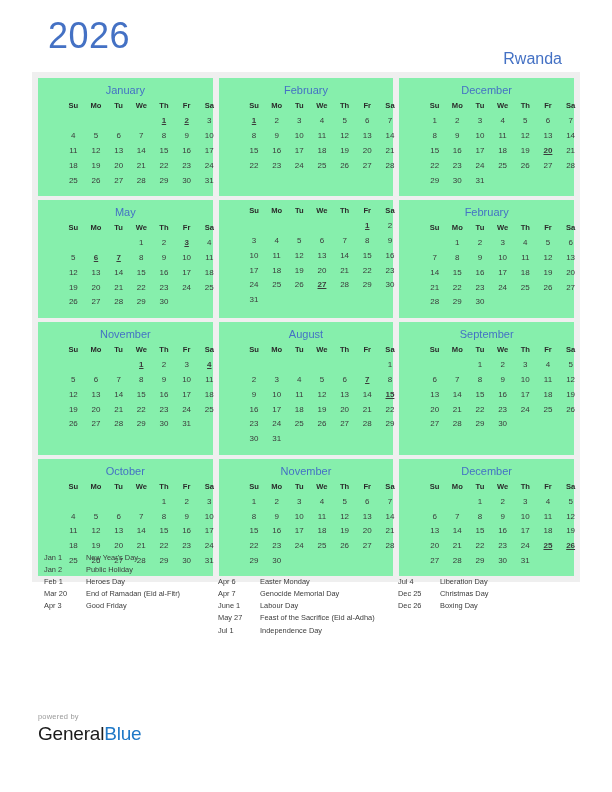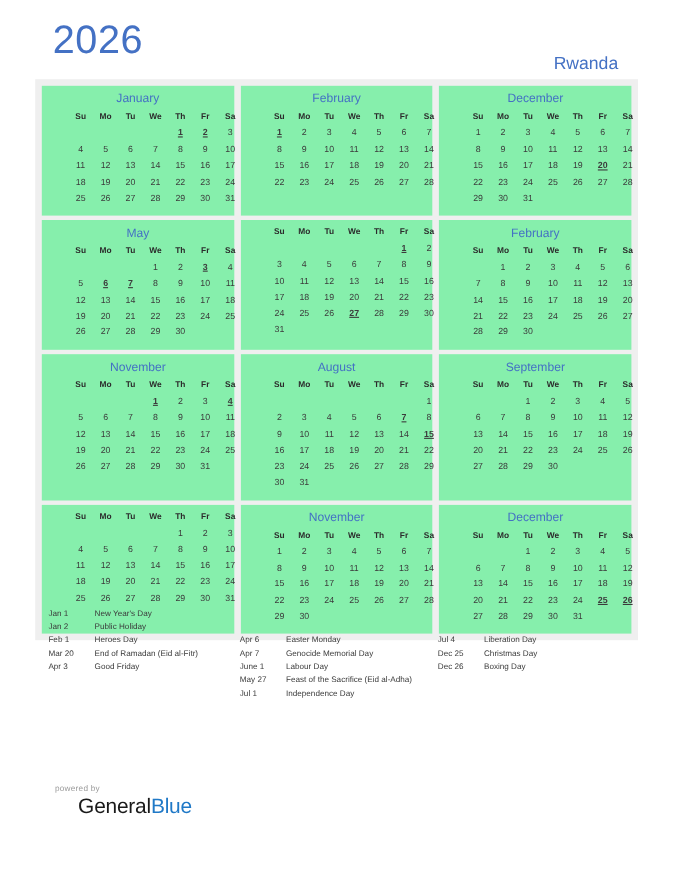--- a/index.html
+++ b/index.html
@@ -132,35 +132,34 @@
     color: #3b3b3b;
     white-space: nowrap;
   }
   .hol-date { width: 42px; flex: none; }
   .hol-name { }
   .spacer-rows { height: 24.2px; }
 
   
   .footer {
     position: absolute;
-    left: 50px;
+    left: 38px;
     top: 712px;
   }
   .powered-by {
     font-size: 7.5px;
     color: #9a9a9a;
     line-height: 10px;
     margin-bottom: 1px;
     letter-spacing: 0.2px;
   }
   .logo {
     font-size: 19px;
     line-height: 22px;
     letter-spacing: -0.2px;
-    margin-left: 21px;
   }
   .logo-general { color: #1a1a1a; }
   .logo-blue { color: #2079c7; }
 </style>
 </head>
 <body>
 
 <div class="header">
   <div class="year-title">2026</div>
   <div class="country-title">Rwanda</div>
@@ -737,20 +736,21 @@
               <td>29</td>
               <td>30</td>
               <td class="empty">&nbsp;</td>
               <td class="empty">&nbsp;</td>
               <td class="empty">&nbsp;</td>
             </tr>
           </tbody>
         </table>
       </div>
       <div class="month-card">
+        <div class="month-name">October</div>
         <table class="month-table">
           <thead>
             <tr>
               <th>Su</th>
               <th>Mo</th>
               <th>Tu</th>
               <th>We</th>
               <th>Th</th>
               <th>Fr</th>
               <th>Sa</th>

